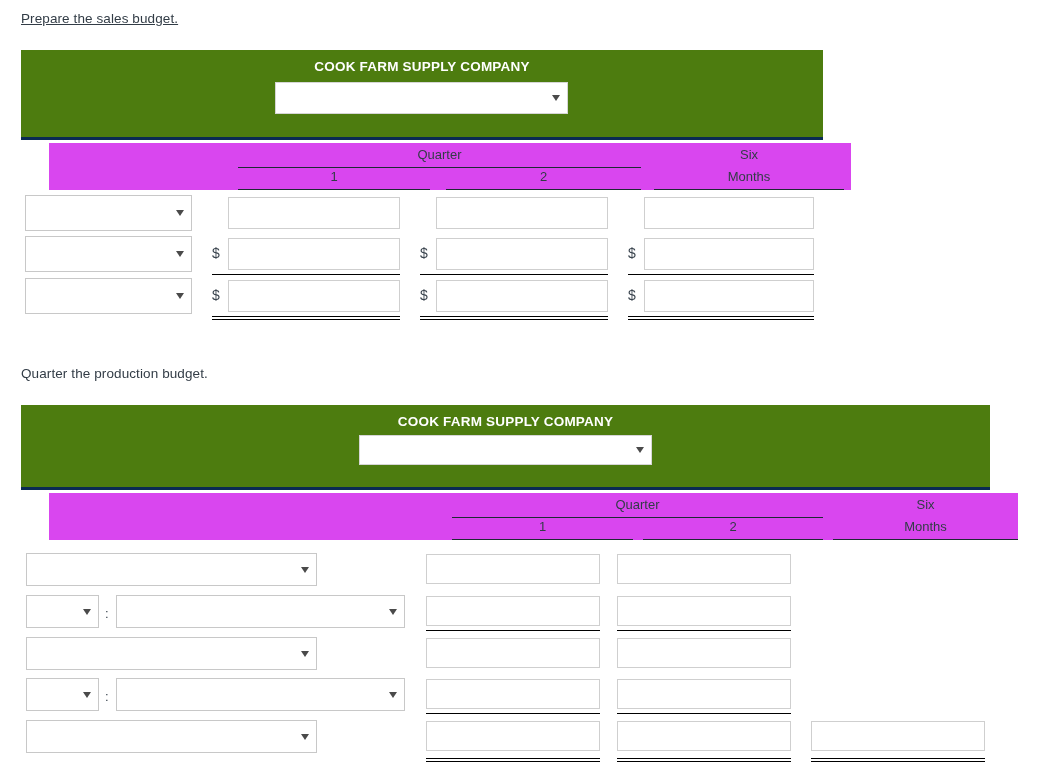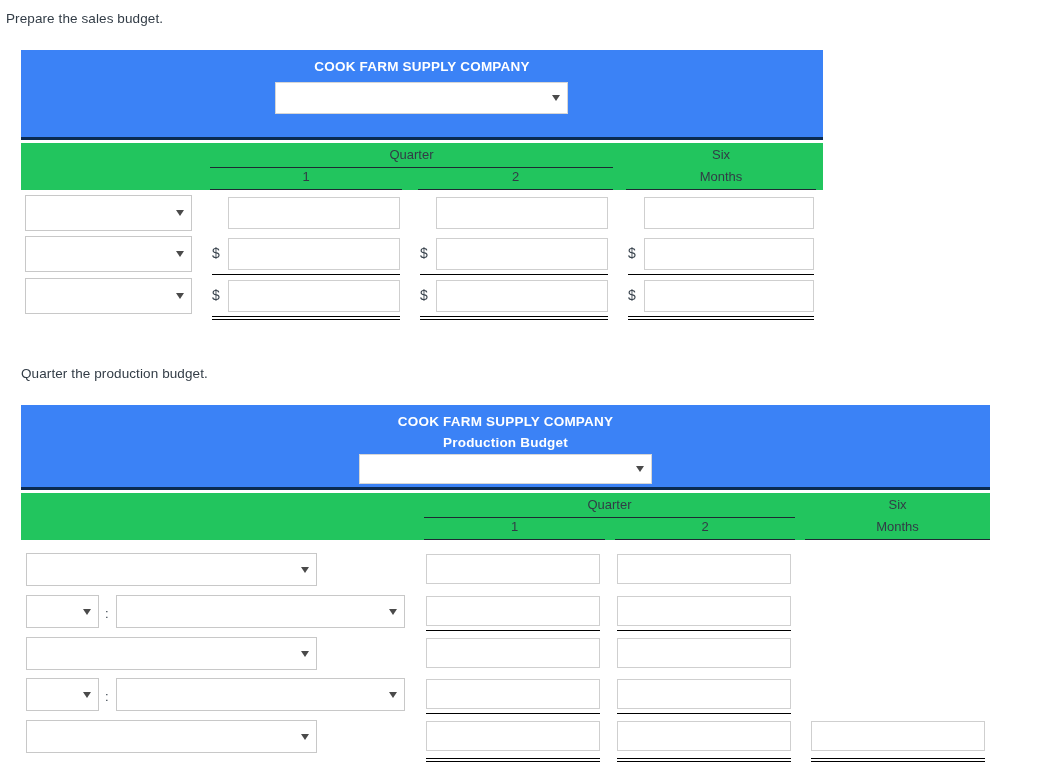--- a/index.html
+++ b/index.html
@@ -17,30 +17,30 @@
   .page { position: relative; width: 1040px; height: 769px; }
 
   
   .prompt {
     position: absolute;
     font-size: 13.5px;
     color: #323c46;
     letter-spacing: 0.1px;
     white-space: nowrap;
   }
-  #prompt-sales      { left: 6px; top: 11px; }
+  #prompt-sales      { left: 21px; top: 11px; text-decoration: underline; }
   #prompt-production { left: 21px; top: 366px; }
 
   
   .worksheet { position: absolute; }
 
   .ws-header {
     position: relative;
     width: 100%;
-    background: #3b82f6;
+    background: #4d7c0f;
     border-bottom: 3px solid #0a2b52;
   }
   .ws-title {
     text-align: center;
     color: #ffffff;
     font-weight: bold;
     font-size: 13.5px;
     line-height: 22px;
     letter-spacing: 0.2px;
     padding-top: 6px;
@@ -90,22 +90,23 @@
   .colon {
     position: absolute;
     font-size: 13px;
     color: #3a444e;
     line-height: 1;
   }
 
   
   .colband {
     position: absolute;
-    background: #22c55e;
+    background: #d946ef;
     width: 100%;
+    margin-left: 28px;
   }
   .lbl {
     position: absolute;
     font-size: 13px;
     color: #323c46;
     text-align: center;
     white-space: nowrap;
   }
   .rule {
     position: absolute;
@@ -224,21 +225,20 @@
       <div class="uline-d" style="left:607px; top:266px; width:186px;"></div>
     </div>
   </div>
 
   <div class="prompt" id="prompt-production">Quarter the production budget.</div>
 
   <div class="worksheet" id="production-worksheet" style="left:21px; top:405px; width:969px; height:364px;">
 
     <div class="ws-header" style="height:85px;">
       <div class="ws-title">COOK FARM SUPPLY COMPANY</div>
-      <div class="ws-subtitle">Production Budget</div>
       <div class="ws-header-select-wrap">
         <div class="sel inheader" style="left:338px; top:2px; width:293px; height:30px;">
 
           <span class="chev"></span>
         </div>
       </div>
     </div>
 
     <div class="colband" style="top:88px; height:47px;">
       <div class="lbl" style="left:403px; top:4px; width:371px;">Quarter</div>

